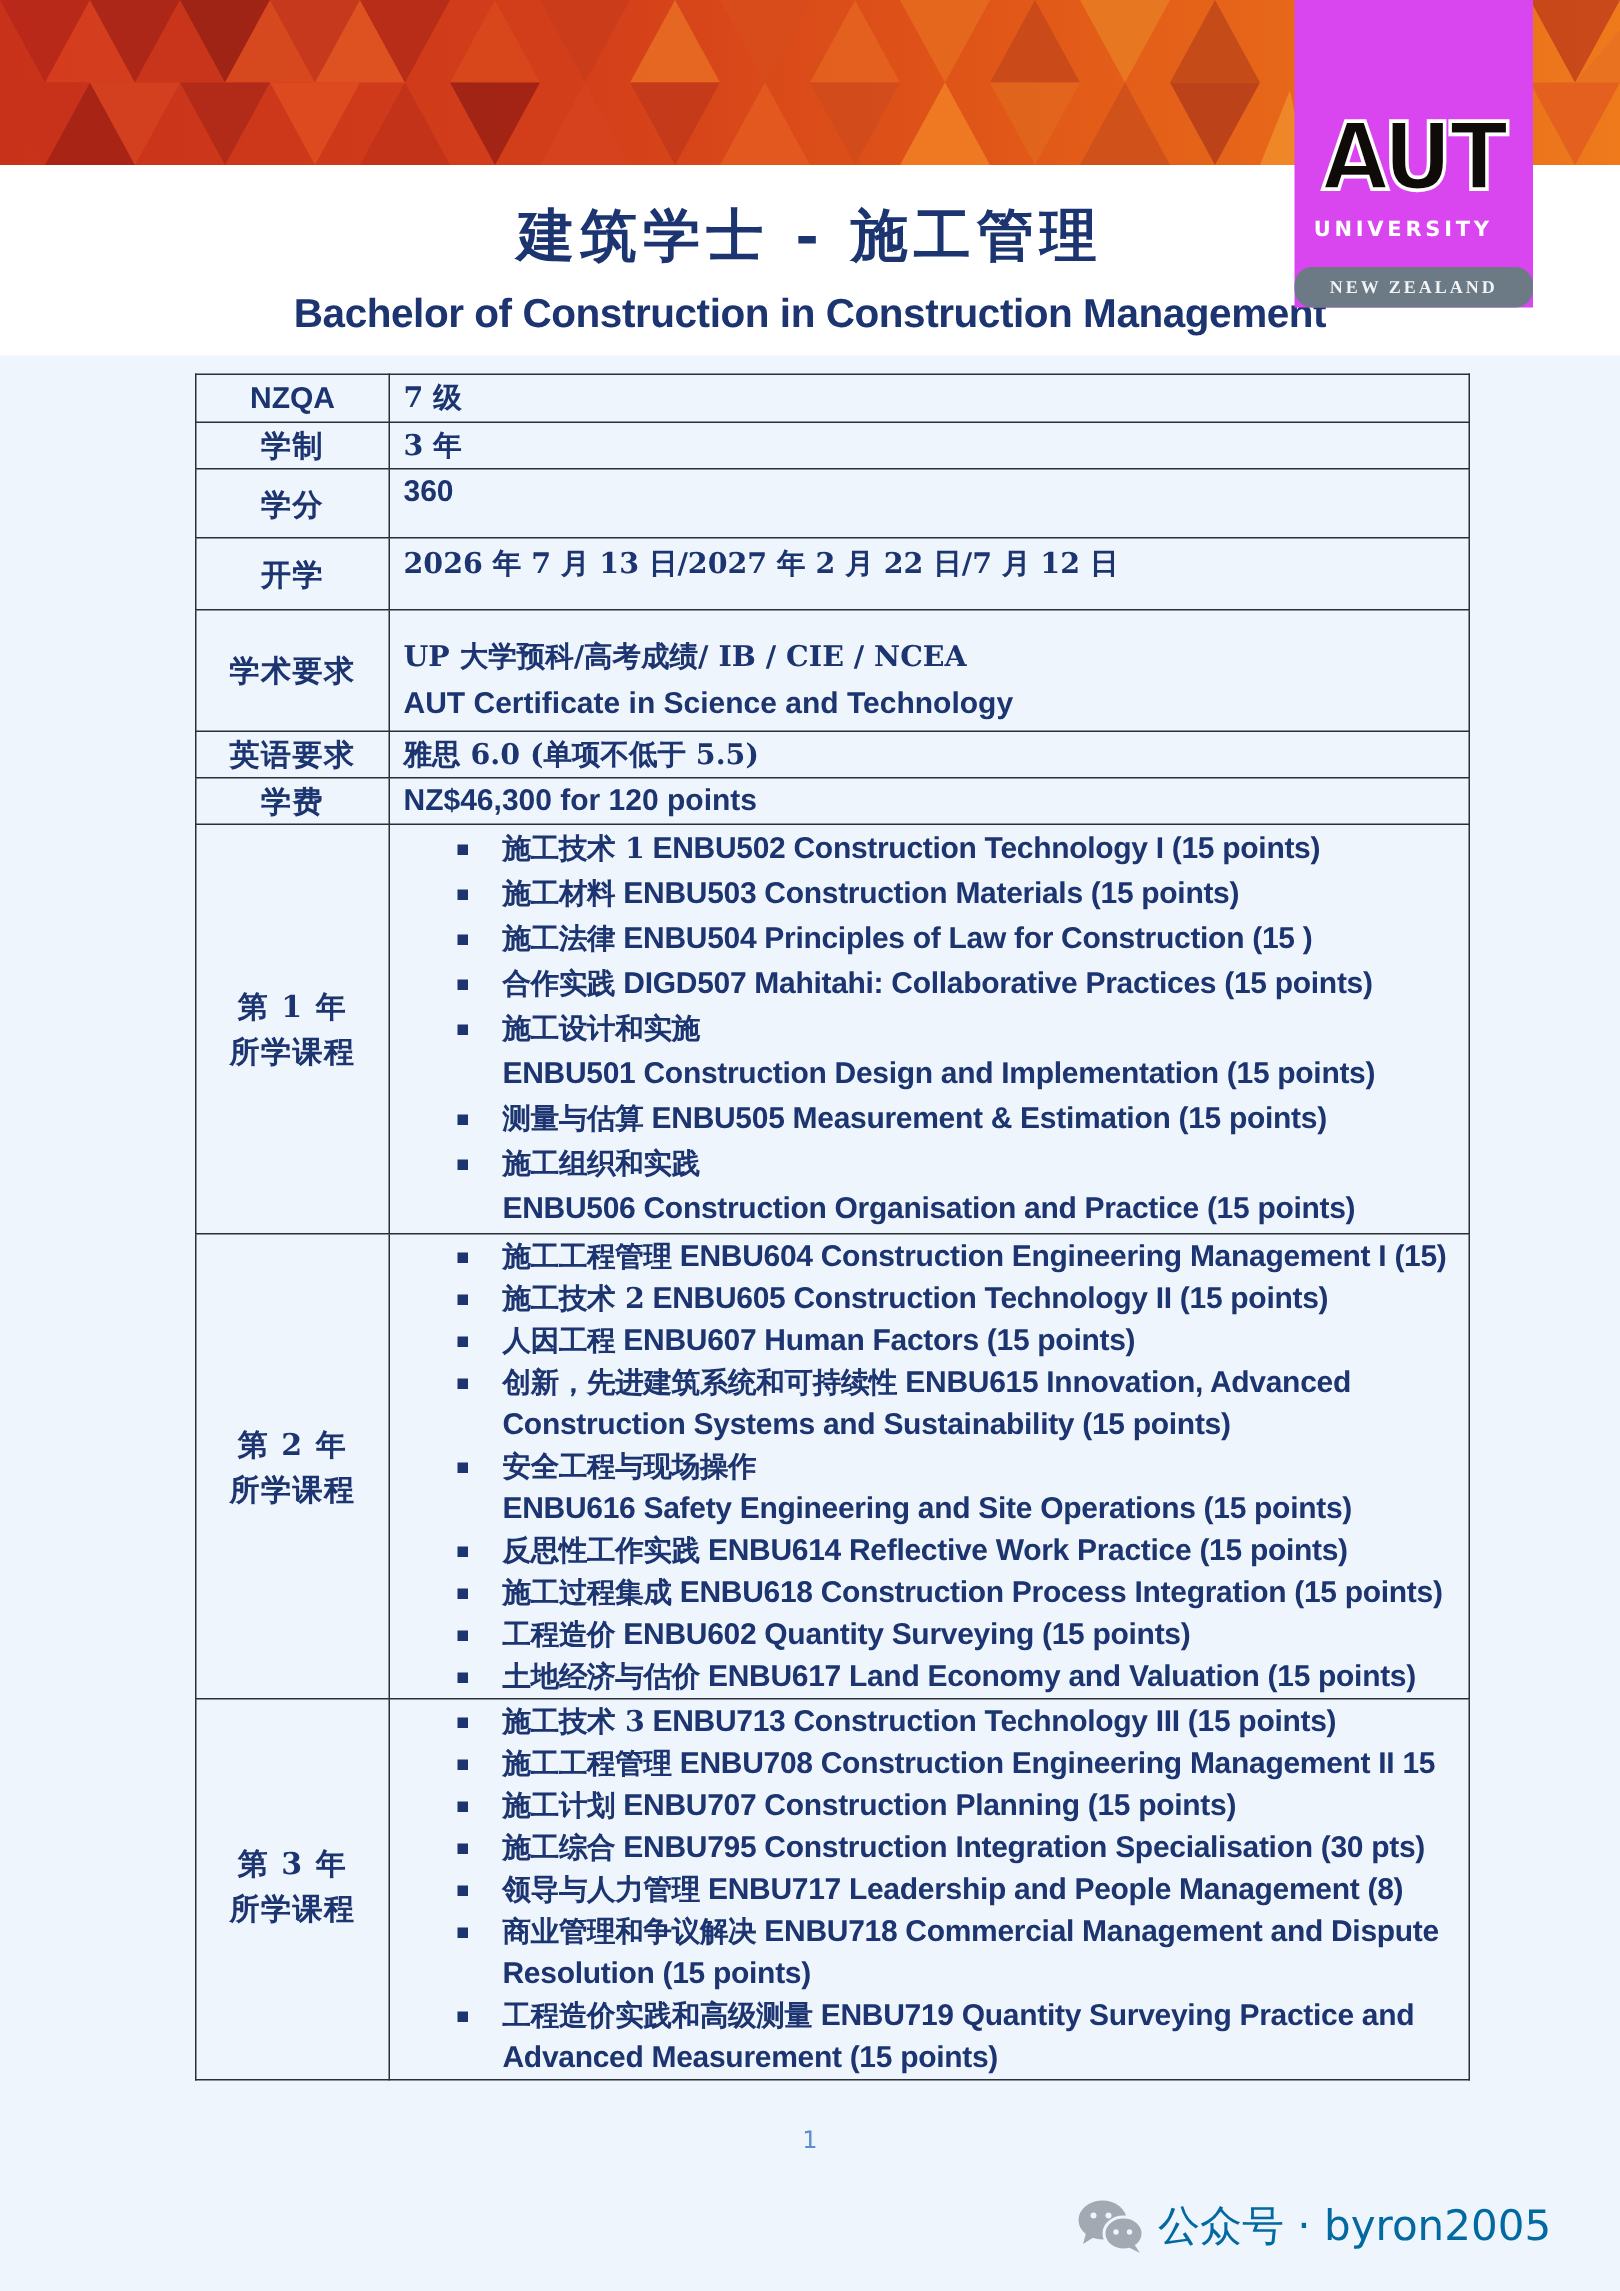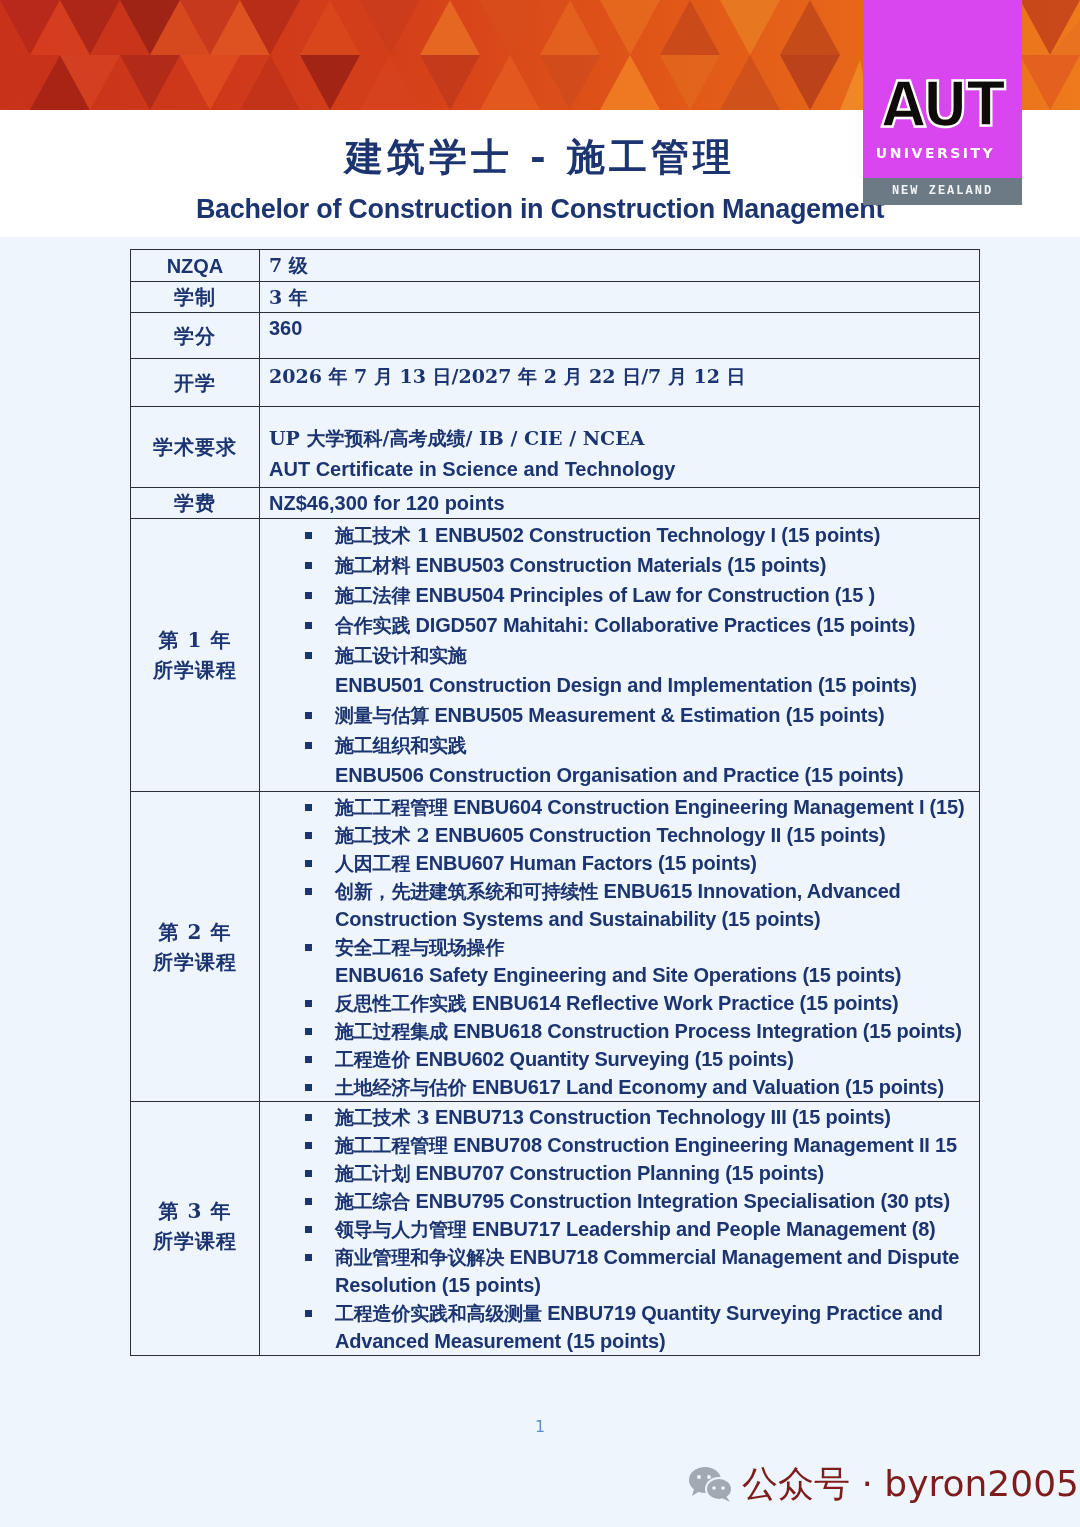--- a/index.html
+++ b/index.html
@@ -54,24 +54,25 @@
       position: absolute; left: 0; width: 145px; top: 145px;
       text-align: center;
       font-family: "DejaVu Sans", sans-serif;
       font-weight: bold; font-size: 14px; letter-spacing: 2.5px;
       color: #ffffff;
     }
     .logo-nz {
       position: absolute; left: 0; top: 178px; width: 159px; height: 27px;
       background: #6b7a84;
       text-align: center;
-      font-family: Liberation Mono, monospace;
+      font-family: Liberation Serif, serif;
       font-weight: bold; font-size: 12px; letter-spacing: 2px;
       line-height: 27px;
       color: #f1f4f6;
+      border-radius: 12px;
     }
     .info-table {
       position: absolute; left: 130px; top: 249px; width: 850px;
       border-collapse: collapse;
       table-layout: fixed;
     }
     .info-table td {
       border: 1.5px solid #2b2f38;
       vertical-align: middle;
       font-size: 20px;
@@ -108,25 +109,25 @@
     .y1 li { line-height: 30px; }
     .y1 li::before { top: 12px; }
     .y2 li, .y3 li { line-height: 28px; }
     .y2 li::before, .y3 li::before { top: 11px; }
     .page-num {
       position: absolute; left: 0; width: 1080px; top: 1417px;
       text-align: center; font-size: 16px; color: #5b8ed0;
       font-family: "DejaVu Sans", sans-serif;
     }
     .watermark {
-      position: absolute; left: 688px; top: 1464px; height: 40px;
+      position: absolute; left: 718px; top: 1464px; height: 40px;
       display: flex; align-items: center; gap: 8px;
-      color: #7f1d1d;
+      color: #0369a1;
       font-family: "DejaVu Sans", sans-serif;
-      font-size: 36px;
+      font-size: 28px;
     }
     .watermark svg { display: block; }
   </style>
 </head>
 <body>
 
 <div class="banner">
   <svg width="1080" height="110" viewBox="0 0 1080 110">
     <g opacity="0.9">
       <polygon points="0,0 60,0 30,55" fill="#b8281a"></polygon>
@@ -200,20 +201,24 @@
     <td class="value" style="padding-top:2px"><span class="cn">2026 年 7 月 13 日/2027 年 2 月 22 日/7 月 12 日</span></td>
   </tr>
   <tr style="height:81px">
     <td class="label">学术要求</td>
     <td class="value" style="padding-top:16px; line-height:31px">
       <div class="cn">UP 大学预科/高考成绩/ IB / CIE / NCEA</div>
       <div>AUT Certificate in Science and Technology</div>
     </td>
   </tr>
   <tr style="height:31px">
+    <td class="label">英语要求</td>
+    <td class="value"><span class="cn">雅思 6.0 (单项不低于 5.5)</span></td>
+  </tr>
+  <tr style="height:31px">
     <td class="label">学费</td>
     <td class="value">NZ$46,300 for 120 points</td>
   </tr>
 
   <tr style="height:273px">
     <td class="label">
       <div>第 1 年</div>
       <div>所学课程</div>
     </td>
     <td class="value" style="padding:1px 0 0 0">

